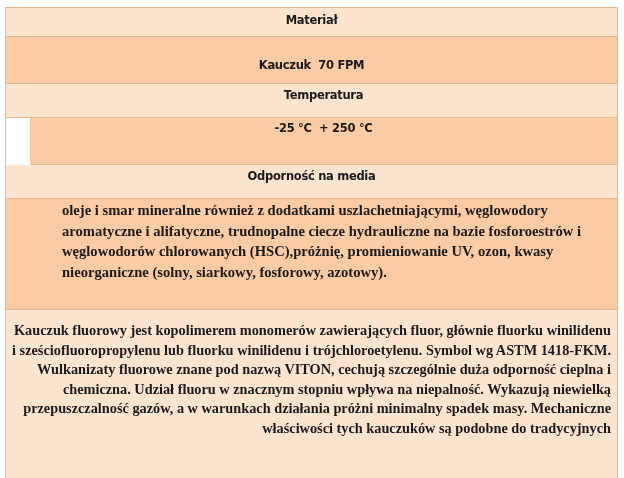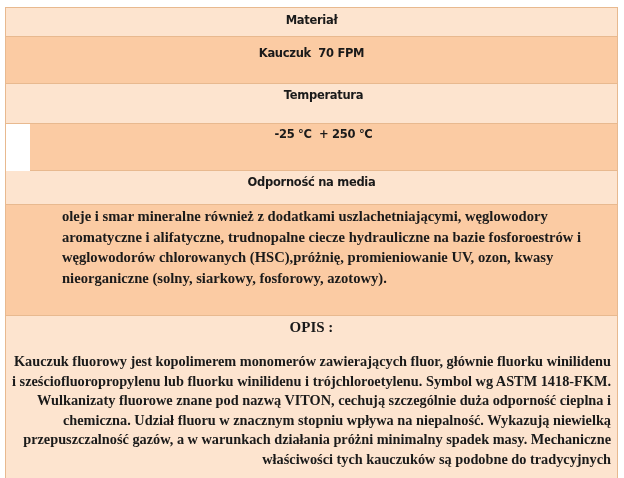--- a/index.html
+++ b/index.html
@@ -10,22 +10,22 @@
   }
   .row { box-sizing:border-box; border-bottom:1px solid #e8b98f; position:relative; }
   .row:last-child { border-bottom:none; }
   .light { background:#fde4cf; }
   .dark { background:#fbcba3; }
   .hdr {
     font-family:"DejaVu Sans", sans-serif; font-size:11.5px; font-weight:bold;
     color:#1a1a1a; text-align:center; letter-spacing:-0.3px;
   }
   .r1 { height:29px; padding-top:5px;text-align:center; }
-  .r2 { height:47px; padding-top:9px; }
-  .r3 { height:40px; padding-top:4px;padding-left:24px; }
+  .r2 { height:47px; padding-top:21px; }
+  .r3 { height:34px; padding-top:4px;padding-left:24px; }
   .r4 { height:47px; padding-top:3px;margin-left:24px; }
   .r5 { height:34px; padding-top:4px; }
   .r6 { height:111px; }
   .r7 { height:176px; }
   .media-text {
     font-family:"Liberation Serif", serif; font-weight:bold; font-size:14.6px;
     color:#1a1a1a; line-height:20.5px;
     position:absolute; left:56px; top:1px; width:550px;
   }
   .opis-title {
@@ -54,16 +54,15 @@
   <div class="row dark r4 hdr">
     <span style="white-space:pre;">-25 °C  + 250 °C</span>
   </div>
   <div class="row light r5 hdr">
     <span>Odporność na media</span>
   </div>
   <div class="row dark r6">
     <div class="media-text">oleje i smar mineralne również z dodatkami uszlachetniającymi,  węglowodory aromatyczne i alifatyczne, trudnopalne ciecze hydrauliczne na bazie fosforoestrów i węglowodorów chlorowanych (HSC),próżnię, promieniowanie UV, ozon,  kwasy nieorganiczne (solny, siarkowy, fosforowy, azotowy).</div>
   </div>
   <div class="row light r7">
-    <div class="opis-title">OPIS :</div>
     <div class="opis-text">Kauczuk fluorowy jest kopolimerem monomerów zawierających fluor, głównie fluorku winilidenu i sześciofluoropropylenu lub fluorku winilidenu i trójchloroetylenu. Symbol wg ASTM 1418-FKM. Wulkanizaty fluorowe znane pod nazwą VITON, cechują szczególnie duża odporność cieplna i chemiczna. Udział fluoru w znacznym stopniu wpływa na niepalność. Wykazują niewielką przepuszczalność gazów, a w warunkach działania próżni minimalny spadek masy. Mechaniczne właściwości tych kauczuków są podobne do tradycyjnych</div>
   </div>
 </div>
 
 </body></html>

